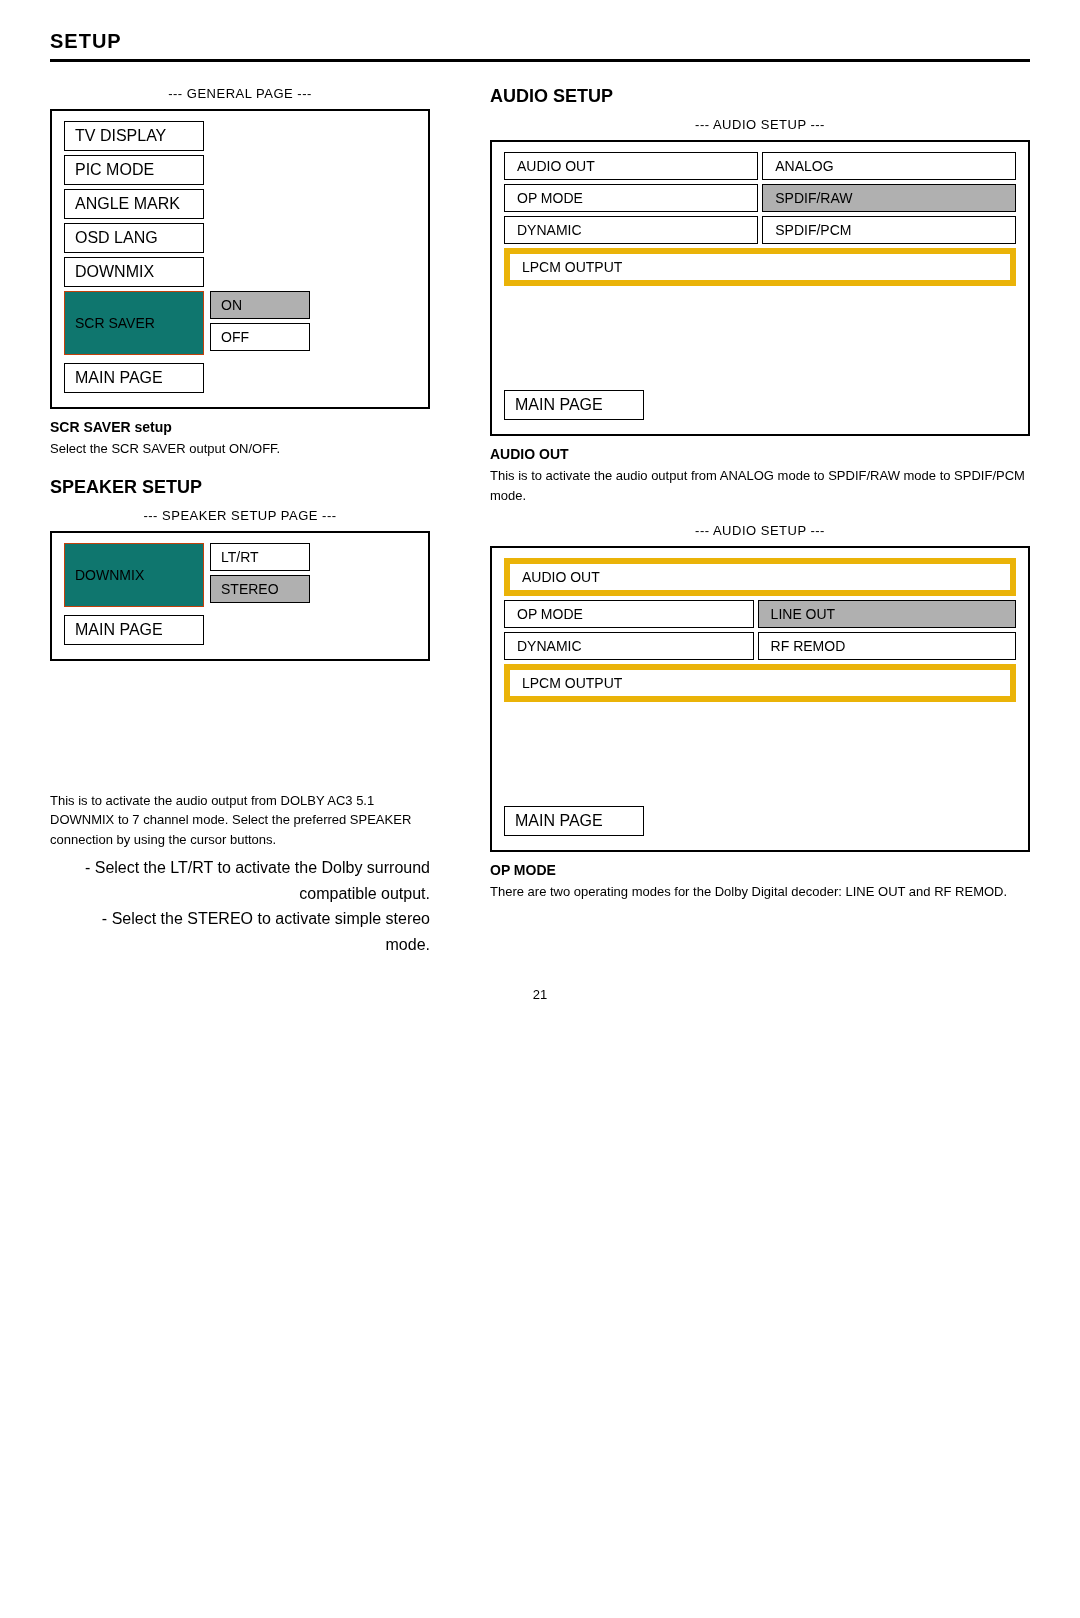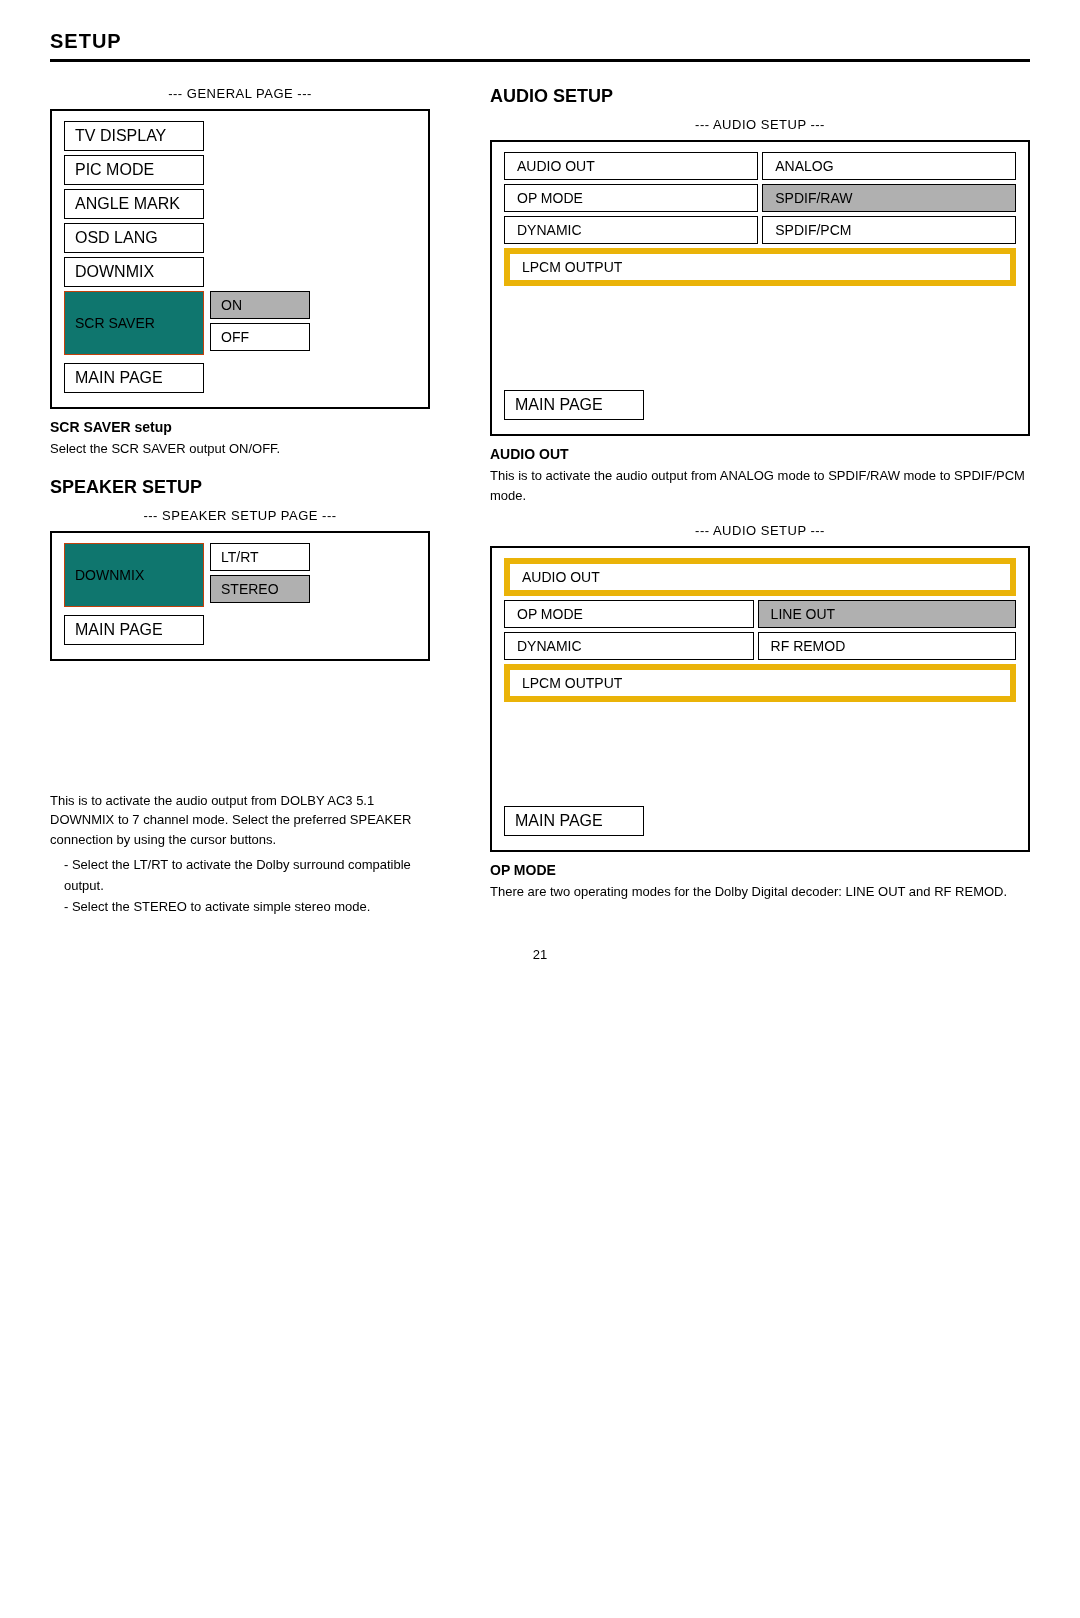--- a/index.html
+++ b/index.html
@@ -93,23 +93,24 @@
       font-weight: 900;
       font-size: 14px;
       margin-bottom: 4px;
     }
     .description-text {
       font-size: 13px;
       line-height: 1.5;
       margin-bottom: 6px;
     }
     .description-list {
-      font-size: 13px;
+      font-size: 16px;
       line-height: 1.6;
       padding-left: 14px;
+      text-align: right;
     }
     .description-list li {
       list-style: none;
       padding-left: 0;
     }
     .description-list li::before {
       content: "- ";
     }
     .audio-grid {
       display: grid;

